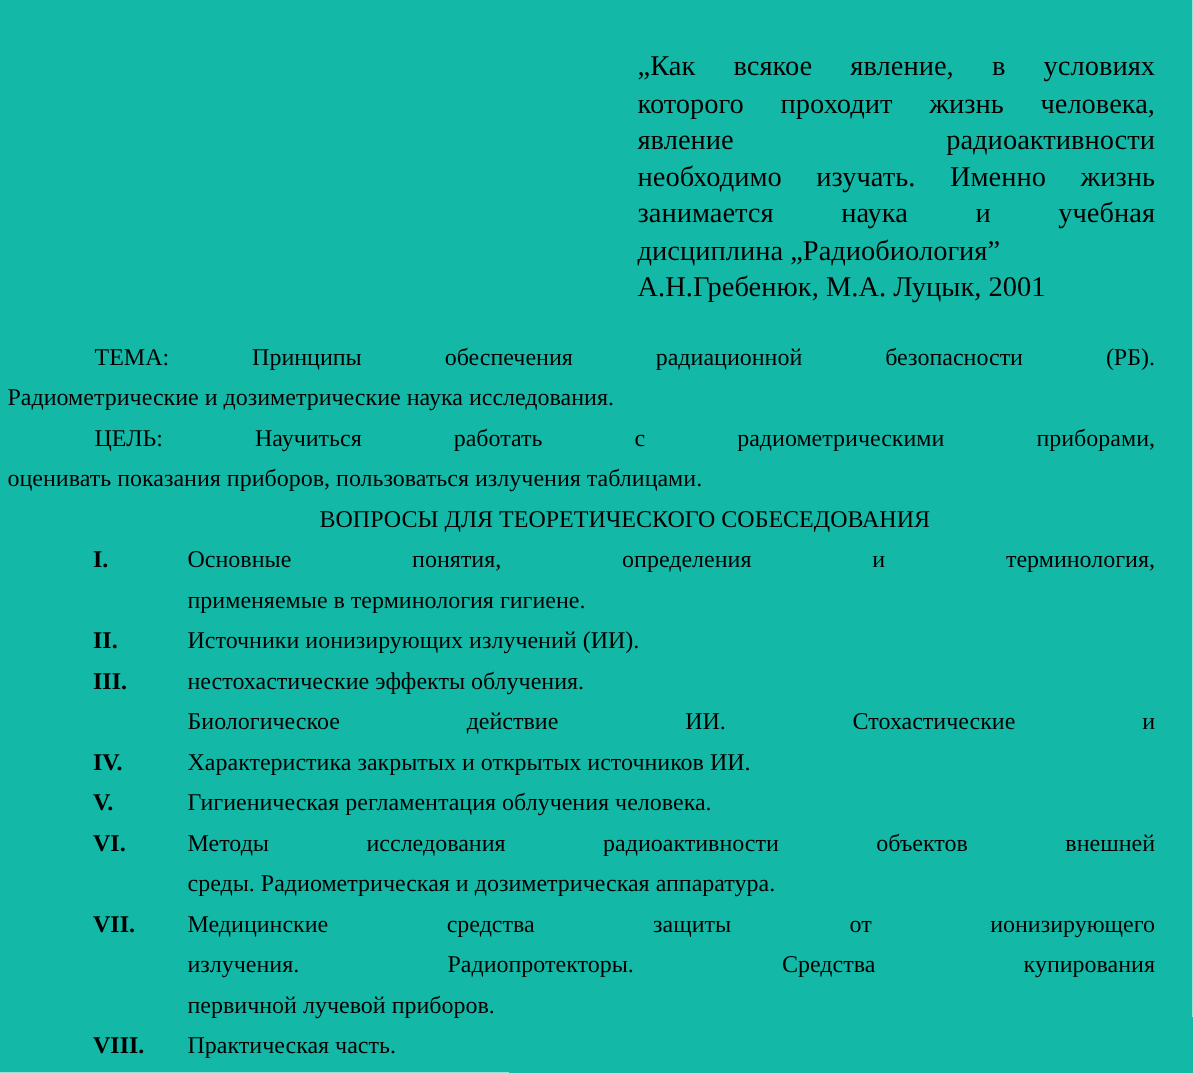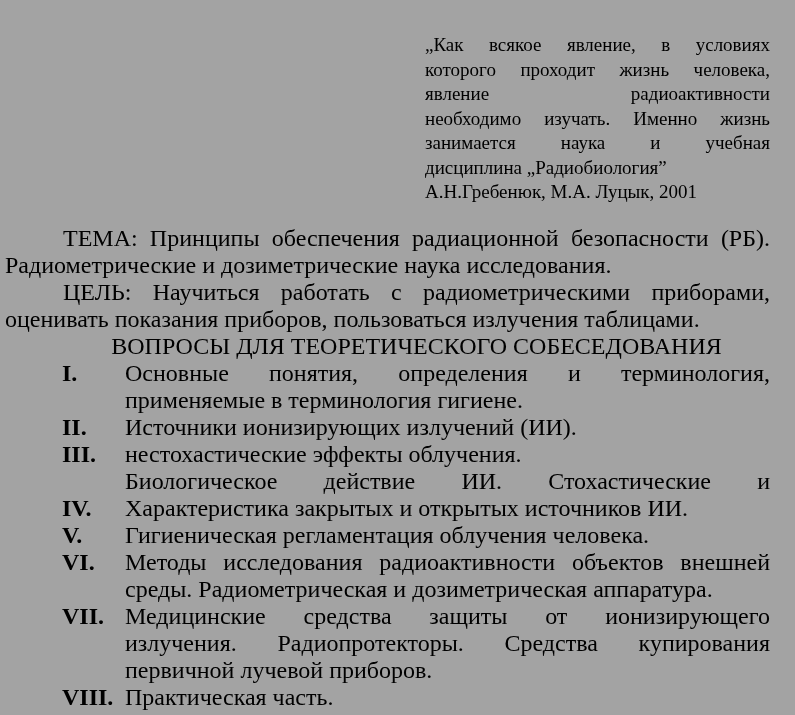--- a/index.html
+++ b/index.html
@@ -5,41 +5,41 @@
   html, body {
     margin: 0;
     padding: 0;
     background: #ffffff;
   }
   .page {
     position: relative;
     width: 795px;
     height: 715px;
     box-sizing: border-box;
-    background: #a3a3a3;
+    background: #14b8a6;
     color: #000000;
     font-family: "Liberation Serif", "DejaVu Serif", serif;
     overflow: hidden;
     padding: 33px 25px 0 5px;
   }
   .epigraph {
     margin-left: 420px;
     width: 345px;
     font-size: 19px;
     line-height: 24.5px;
   }
   .ln { text-align: left; }
   .just {
     text-align: justify;
     text-align-last: justify;
   }
   .indent { padding-left: 58px; text-align: center; }
   .main {
     margin-top: 20px;
-    font-size: 24px;
+    font-size: 16px;
     line-height: 27px;
   }
   .list-item {
     position: relative;
     padding-left: 120px;
   }
   .list-item .marker {
     position: absolute;
     left: 57px;
     top: 0;

